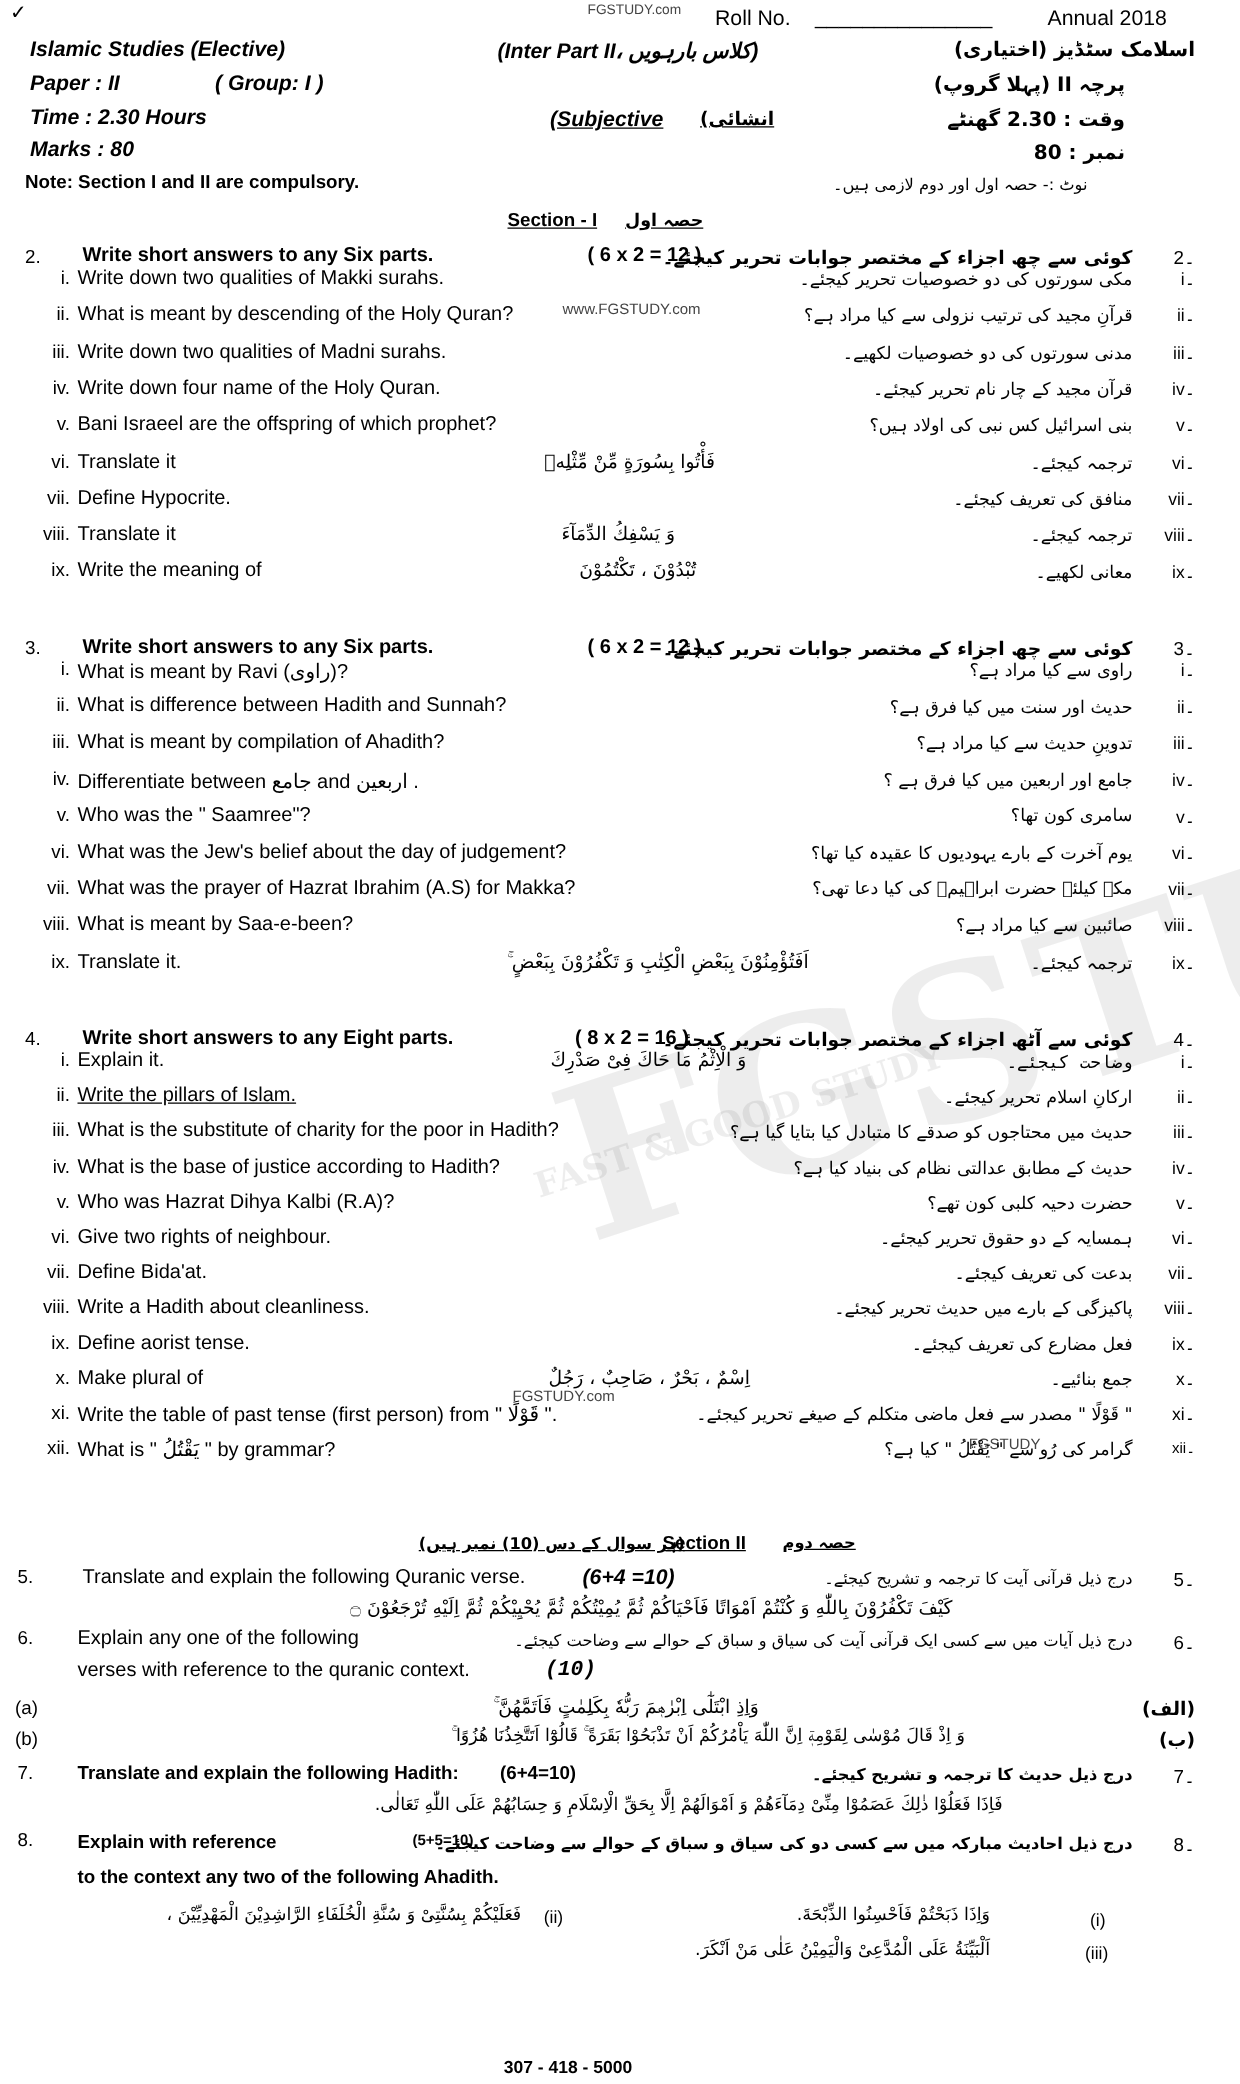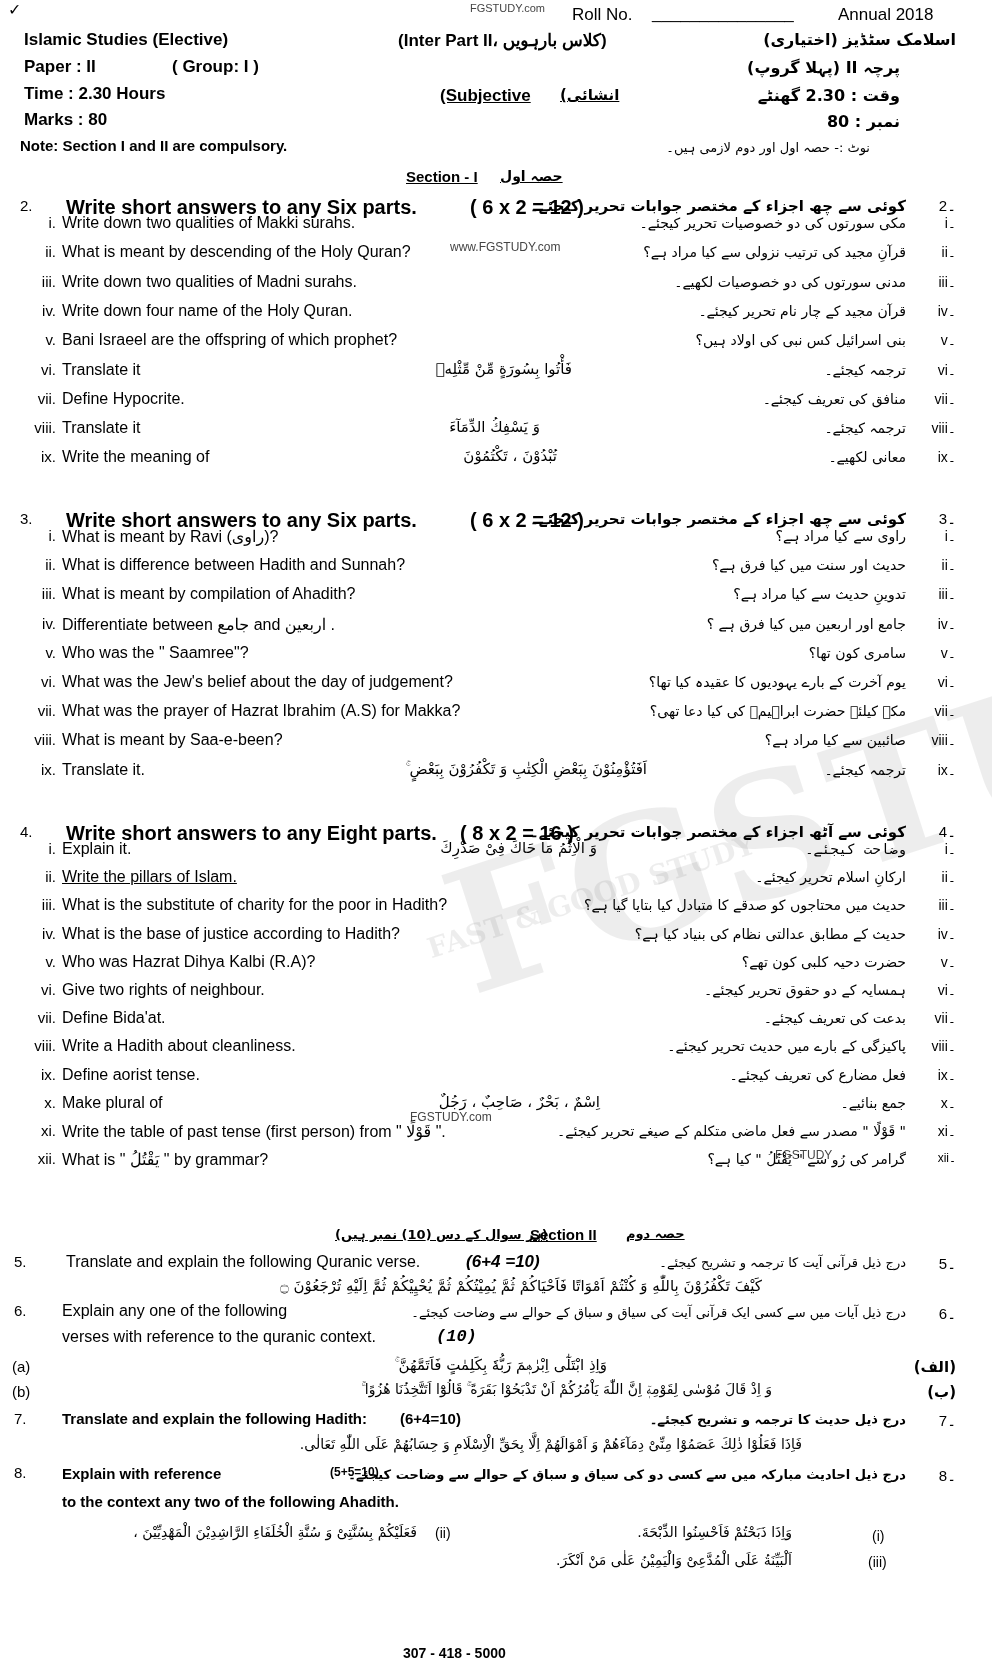--- a/index.html
+++ b/index.html
@@ -1,20 +1,20 @@
 <!DOCTYPE html>
 <html><head>
 <meta charset="utf-8">
 <style>
   html, body { margin:0; padding:0; background:#ffffff; }
   body { width:992px; height:1667px; position:relative; overflow:hidden; color:#000; font-family:"Liberation Sans", sans-serif; }
   .abs { position:absolute; white-space:nowrap; }
   .en { font-family:"Liberation Sans", sans-serif; font-size:16px; }
-  .enb { font-family:"Liberation Sans", sans-serif; font-size:20px; font-weight:bold; }
-  .hdr { font-family:"Liberation Sans", sans-serif; font-size:18px; font-weight:bold; }
+  .enb { font-family:"Liberation Sans", sans-serif; font-size:16px; font-weight:bold; }
+  .hdr { font-family:"Liberation Sans", sans-serif; font-size:18px; font-weight:bold;font-style:italic; }
   .ur { font-family:"DejaVu Sans", sans-serif; font-size:14px; direction:rtl; text-align:right; }
   .ar { font-family:"DejaVu Sans", sans-serif; font-size:15px; direction:rtl; }
   .rn { font-family:"Liberation Sans", sans-serif; font-size:15px; text-align:right; width:50px; }
   .wm { font-family:"Liberation Sans", sans-serif; font-size:11px; color:#444; }
   .ul { text-decoration:underline; }
   .big-wm { position:absolute; font-family:"DejaVu Serif", serif; font-weight:bold; color:rgba(0,0,0,0.07); pointer-events:none; }
 </style>
 </head>
 <body>
 

